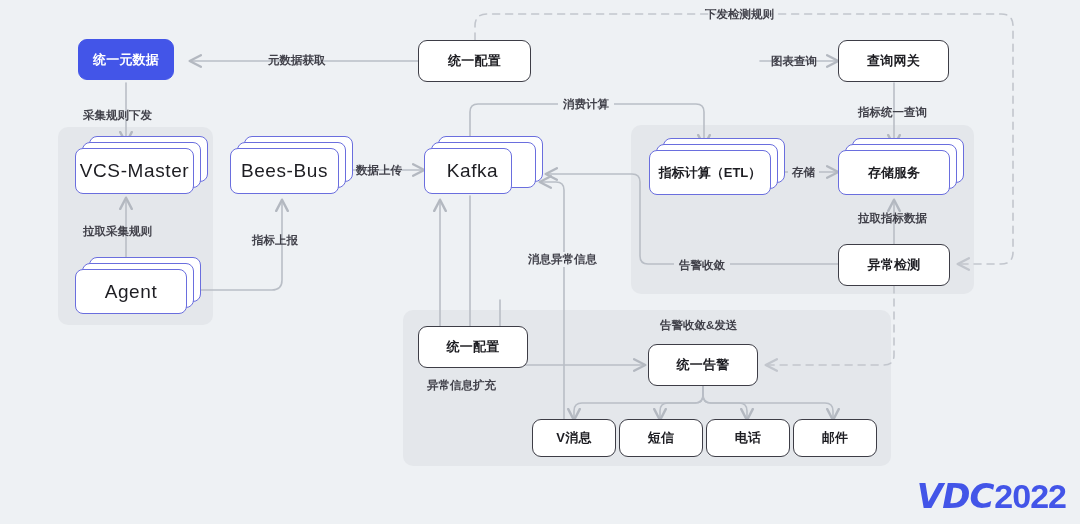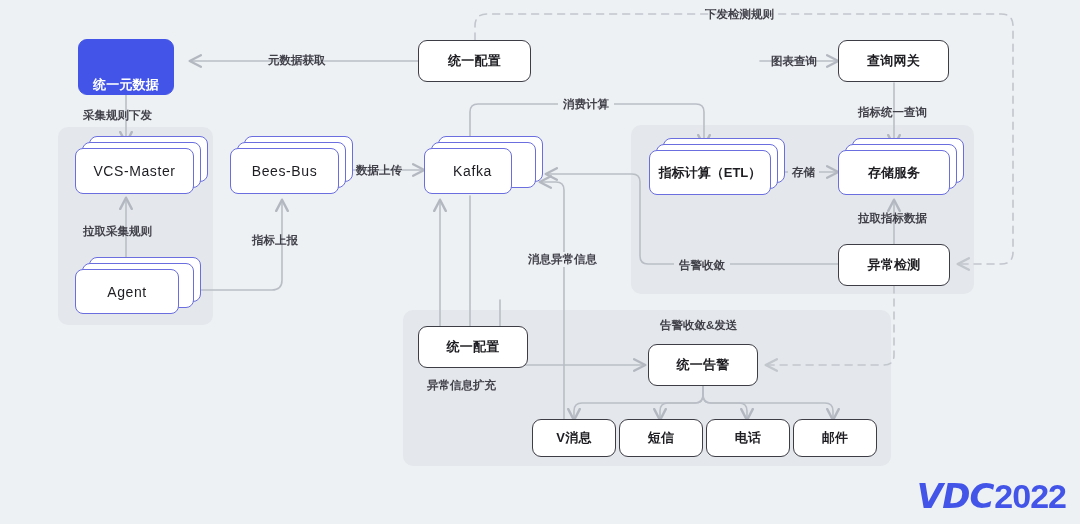--- a/index.html
+++ b/index.html
@@ -51,21 +51,21 @@
     border: 1.3px solid #6a6ede;
     border-radius: 8px;
   }
   .stack .sheet.s2 { left: 14px; top: -12px; }
   .stack .sheet.s1 { left: 7px;  top: -6px; }
   .stack .sheet.s0 {
     left: 0; top: 0;
     display: flex; align-items: center; justify-content: center;
     color: #1d1d22; font-size: 13px; font-weight: 700;
   }
-  .stack .sheet.s0.en { font-weight: 500; font-size: 14px; letter-spacing: .6px; }
+  .stack .sheet.s0.en { font-weight: 500; font-size: 19px; letter-spacing: .6px; }
   
   .node.accent {
     background: #4355e8;
     border-color: #4355e8;
     color: #ffffff;
   }
   
   .elabel {
     position: absolute;
     font-size: 11.5px;
@@ -158,21 +158,21 @@
 
     <g fill="none" stroke="#c2c6cd" stroke-width="1.6" stroke-dasharray="7 6" stroke-linecap="round" stroke-linejoin="round">
 
       <path d="M475,40 L475,26 Q475,14 487,14 L1001,14 Q1013,14 1013,26 L1013,252
                Q1013,264 1001,264 L958,264" marker-end="url(#ahd)"></path>
 
       <path d="M894,286 L894,355 Q894,365 884,365 L766,365" marker-end="url(#ahd)"></path>
     </g>
   </svg>
 
-  <div class="node accent" style="left:78px; top:39px; width:96px; height:56px;align-items:flex-end;">
+  <div class="node accent" style="left:78px; top:39px; width:96px; height:41px;">
     <span>统一元数据</span>
   </div>
 
   <div class="node" style="left:418px; top:40px; width:113px; height:42px;">
     <span>统一配置</span>
   </div>
 
 
   <div class="node" style="left:838px; top:40px; width:111px; height:42px;">
     <span>查询网关</span>
@@ -214,21 +214,21 @@
     <div class="sheet s2" style="width:112px; height:45px;"></div>
     <div class="sheet s1" style="width:112px; height:45px;"></div>
     <div class="sheet s0" style="width:112px; height:45px;">
       <span>存储服务</span>
     </div>
   </div>
 
   <div class="stack" style="left:75px; top:269px; width:112px; height:45px;">
     <div class="sheet s2" style="width:112px; height:45px;"></div>
     <div class="sheet s1" style="width:112px; height:45px;"></div>
-    <div class="sheet s0 en" style="width:104px; height:45px;">
+    <div class="sheet s0 en" style="width:112px; height:45px;">
       <span>Agent</span>
     </div>
   </div>
 
   <div class="node" style="left:838px; top:244px; width:112px; height:42px;">
     <span>异常检测</span>
   </div>
 
   <div class="node" style="left:418px; top:326px; width:110px; height:42px;">
     <span>统一配置</span>

